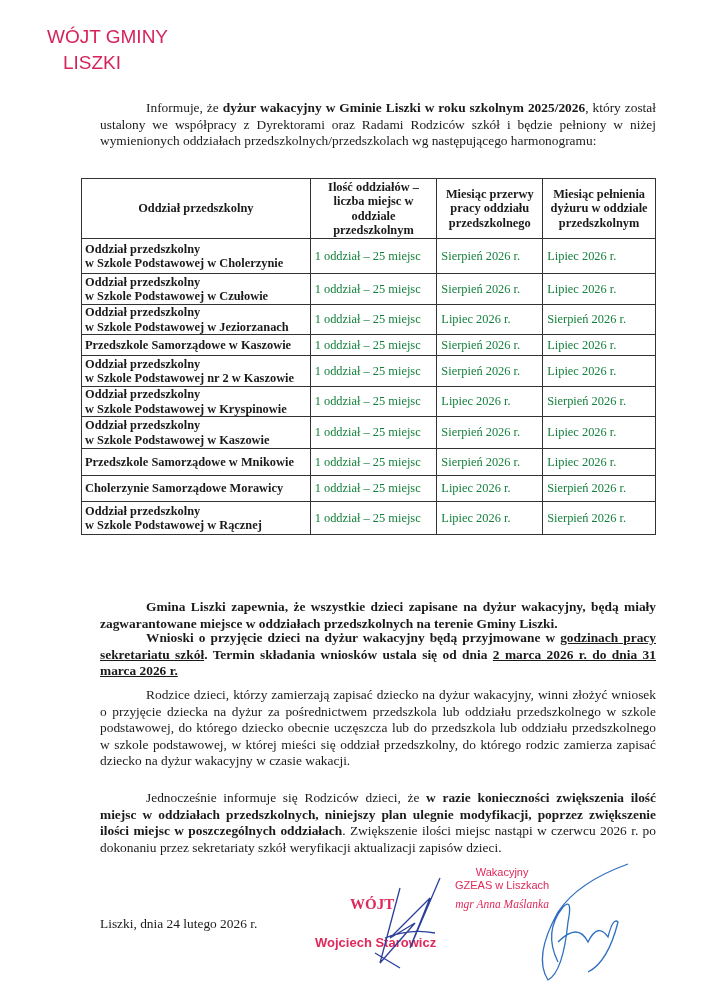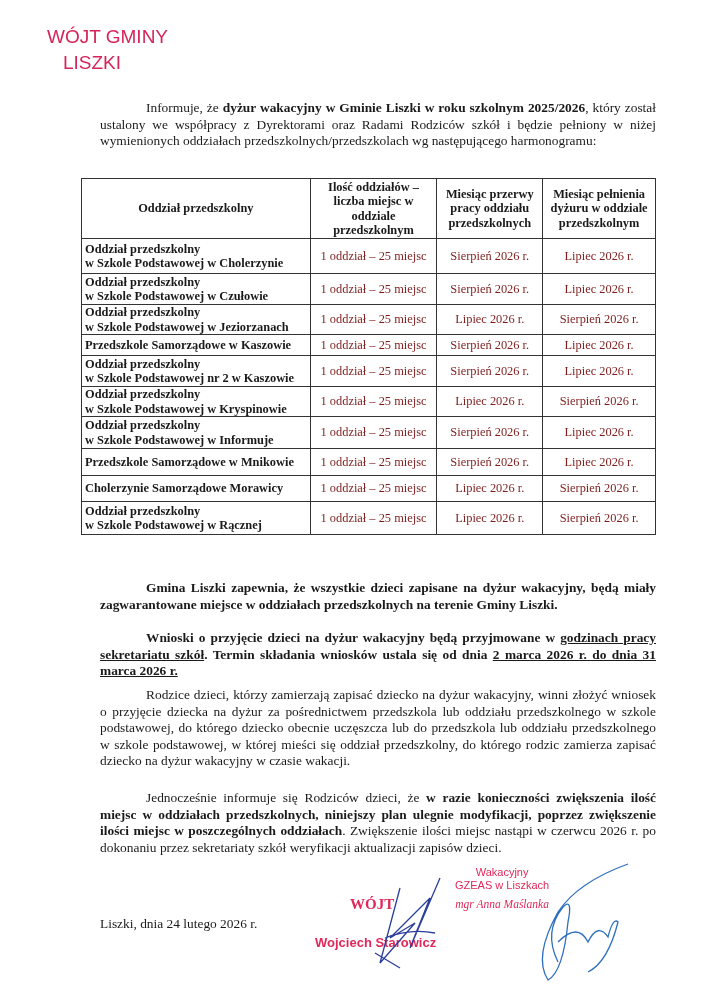--- a/index.html
+++ b/index.html
@@ -13,21 +13,21 @@
            font-weight:bold; font-size:13.4px; line-height:18px; }
   .para { position:absolute; left:100px; width:556px; font-size:13.4px; line-height:16.5px; text-align:justify; }
   .indent { text-indent:46px; }
   b { font-weight:bold; }
   u { text-decoration:underline; }
   table.sched { position:absolute; left:81px; top:178px; width:575px; border-collapse:collapse;
                 font-size:12.4px; line-height:14.5px; }
   table.sched td, table.sched th { border:1px solid #333; padding:0 4px; }
   table.sched th { font-weight:bold; text-align:center; vertical-align:middle; height:59px; }
   table.sched td.name { font-weight:bold; text-align:left; padding-left:3px; }
-  table.sched td.c { text-align:center; vertical-align:middle; color:#7f1d1d; }
+  table.sched td.c { vertical-align:middle; color:#15803d; }
   .c1 { width:221px; } .c2 { width:118px; } .c3 { width:97px; } .c4 { width:104px; }
   .date { position:absolute; left:100px; top:916px; font-size:13.4px; }
   .stamp { position:absolute; color:#e0285a; text-align:center; white-space:nowrap; }
   .stamp1-title { left:350px; top:896px; font-family:"Liberation Serif",serif; font-weight:bold; font-size:15px; }
   .stamp1-name { left:315px; top:935px; font-family:"Liberation Sans",sans-serif; font-weight:bold; font-size:13px; }
   .stamp2 { left:455px; top:866px; font-family:"Liberation Sans",sans-serif; font-size:11px; line-height:13px; }
   .stamp2 .nm { font-style:italic; font-family:"Liberation Serif",serif; font-size:11.5px; margin-top:6px; }
   svg.sig { position:absolute; }
 </style>
 </head>
@@ -41,21 +41,21 @@
 <div class="title">
 </div>
 
 <div class="para indent" style="top:100px;"><span>Informuje, że </span><b>dyżur wakacyjny w Gminie Liszki w roku szkolnym 2025/2026</b><span>, który został ustalony we współpracy z Dyrektorami oraz Radami Rodziców szkół i będzie pełniony w niżej wymienionych oddziałach przedszkolnych/przedszkolach wg następującego harmonogramu:</span></div>
 
 <table class="sched">
   <thead>
     <tr>
       <th class="c1">Oddział przedszkolny</th>
       <th class="c2">Ilość oddziałów – liczba miejsc w oddziale przedszkolnym</th>
-      <th class="c3">Miesiąc przerwy pracy oddziału przedszkolnych</th>
+      <th class="c3">Miesiąc przerwy pracy oddziału przedszkolnego</th>
       <th class="c4">Miesiąc pełnienia dyżuru w oddziale przedszkolnym</th>
     </tr>
   </thead>
   <tbody id="tbody">
       <tr style="height: 35px;">
         <td class="name">
           <div>Oddział przedszkolny</div>
           <div>w Szkole Podstawowej w Cholerzynie</div>
         </td>
         <td class="c">1 oddział – 25 miejsc</td>
@@ -102,21 +102,21 @@
           <div>Oddział przedszkolny</div>
           <div>w Szkole Podstawowej w Kryspinowie</div>
         </td>
         <td class="c">1 oddział – 25 miejsc</td>
         <td class="c">Lipiec 2026 r.</td>
         <td class="c">Sierpień 2026 r.</td>
       </tr>
       <tr style="height: 32px;">
         <td class="name">
           <div>Oddział przedszkolny</div>
-          <div>w Szkole Podstawowej w Informuje</div>
+          <div>w Szkole Podstawowej w Kaszowie</div>
         </td>
         <td class="c">1 oddział – 25 miejsc</td>
         <td class="c">Sierpień 2026 r.</td>
         <td class="c">Lipiec 2026 r.</td>
       </tr>
       <tr style="height: 27px;">
         <td class="name">
           <div>Przedszkole Samorządowe w Mnikowie</div>
         </td>
         <td class="c">1 oddział – 25 miejsc</td>
@@ -136,21 +136,21 @@
           <div>Oddział przedszkolny</div>
           <div>w Szkole Podstawowej w Rącznej</div>
         </td>
         <td class="c">1 oddział – 25 miejsc</td>
         <td class="c">Lipiec 2026 r.</td>
         <td class="c">Sierpień 2026 r.</td>
       </tr>
     </tbody>
 </table>
 
-<div class="para indent" style="top:580px; font-weight:bold;">Gmina Liszki zapewnia, że wszystkie dzieci zapisane na dyżur wakacyjny, będą miały zagwarantowane miejsce w oddziałach przedszkolnych na terenie Gminy Liszki.</div>
+<div class="para indent" style="top:599px; font-weight:bold;">Gmina Liszki zapewnia, że wszystkie dzieci zapisane na dyżur wakacyjny, będą miały zagwarantowane miejsce w oddziałach przedszkolnych na terenie Gminy Liszki.</div>
 
 <div class="para indent" style="top:630px; font-weight:bold;"><span>Wnioski o przyjęcie dzieci na dyżur wakacyjny będą przyjmowane w </span><u>godzinach pracy sekretariatu szkół</u><span>. Termin składania wniosków ustala się od dnia </span><u>2 marca 2026 r. do dnia 31 marca 2026 r.</u></div>
 
 <div class="para indent" style="top:687px;">Rodzice dzieci, którzy zamierzają zapisać dziecko na dyżur wakacyjny, winni złożyć wniosek o przyjęcie dziecka na dyżur za pośrednictwem przedszkola lub oddziału przedszkolnego w szkole podstawowej, do którego dziecko obecnie uczęszcza lub do przedszkola lub oddziału przedszkolnego w szkole podstawowej, w której mieści się oddział przedszkolny, do którego rodzic zamierza zapisać dziecko na dyżur wakacyjny w czasie wakacji.</div>
 
 <div class="para indent" style="top:790px;"><span>Jednocześnie informuje się Rodziców dzieci, że </span><b>w razie konieczności zwiększenia ilość miejsc w oddziałach przedszkolnych, niniejszy plan ulegnie modyfikacji, poprzez zwiększenie ilości miejsc w poszczególnych oddziałach</b><span>. Zwiększenie ilości miejsc nastąpi w czerwcu 2026 r. po dokonaniu przez sekretariaty szkół weryfikacji aktualizacji zapisów dzieci.</span></div>
 
 <div class="date">Liszki, dnia 24 lutego 2026 r.</div>
 
 <div class="stamp stamp1-title">WÓJT</div>

